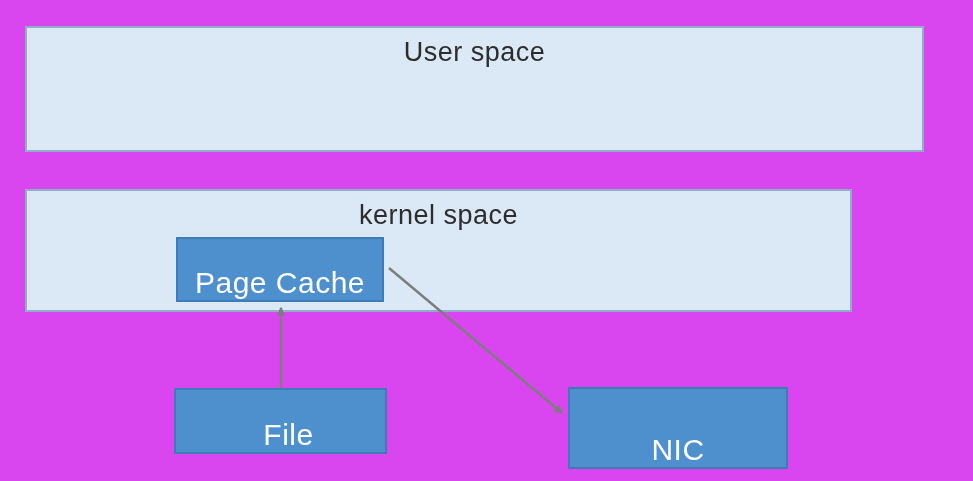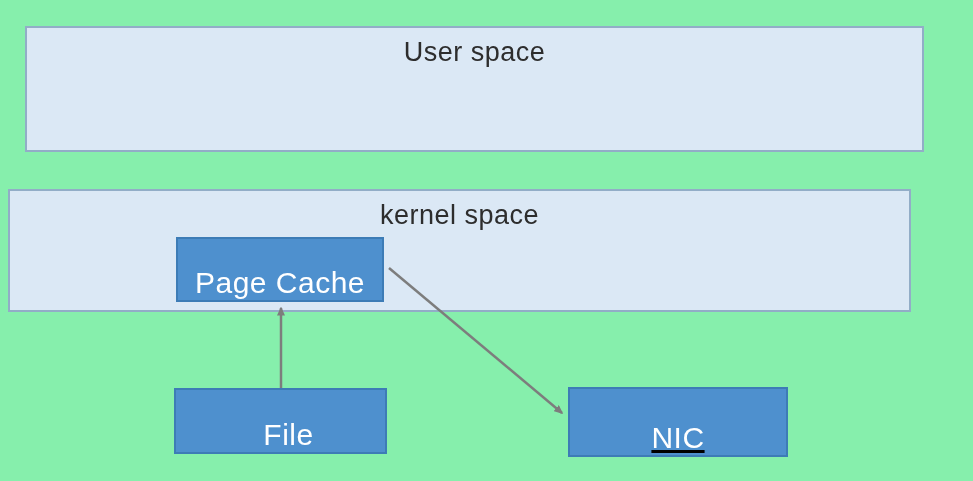--- a/index.html
+++ b/index.html
@@ -4,21 +4,21 @@
 <style>
   html, body {
     margin: 0;
     padding: 0;
     background: #ffffff;
   }
   .canvas {
     position: relative;
     width: 973px;
     height: 481px;
-    background: #86efac;
+    background: #d946ef;
     font-family: "Liberation Sans", "DejaVu Sans", sans-serif;
     overflow: hidden;
   }
   .container-box {
     position: absolute;
     box-sizing: border-box;
     background: var(--container-fill, #dbe8f5);
     border: 2px solid var(--container-border, #92adc7);
     text-align: center;
   }
@@ -30,23 +30,23 @@
     color: var(--label-text, #2d2d2d);
     letter-spacing: 0.5px;
   }
   #user-space-box {
     left: 25px;
     top: 26px;
     width: 899px;
     height: 126px;
   }
   #kernel-space-box {
-    left: 8px;
+    left: 25px;
     top: 189px;
-    width: 903px;
+    width: 827px;
     height: 123px;
   }
   .node-box {
     position: absolute;
     box-sizing: border-box;
     background: var(--node-fill, #4e90ce);
     border: 2px solid var(--node-border, #3d7cb6);
     display: flex;
     align-items: flex-end;
     justify-content: center;
@@ -66,22 +66,21 @@
     left: 174px;
     top: 388px;
     width: 213px;
     height: 66px;
     padding-left: 16px;
   }
   #nic-box {
     left: 568px;
     top: 387px;
     width: 220px;
-    height: 70px;
-    text-decoration: underline;
+    height: 82px;
   }
   #edges-layer {
     position: absolute;
     left: 0;
     top: 0;
     width: 973px;
     height: 481px;
     pointer-events: none;
   }
 </style>

